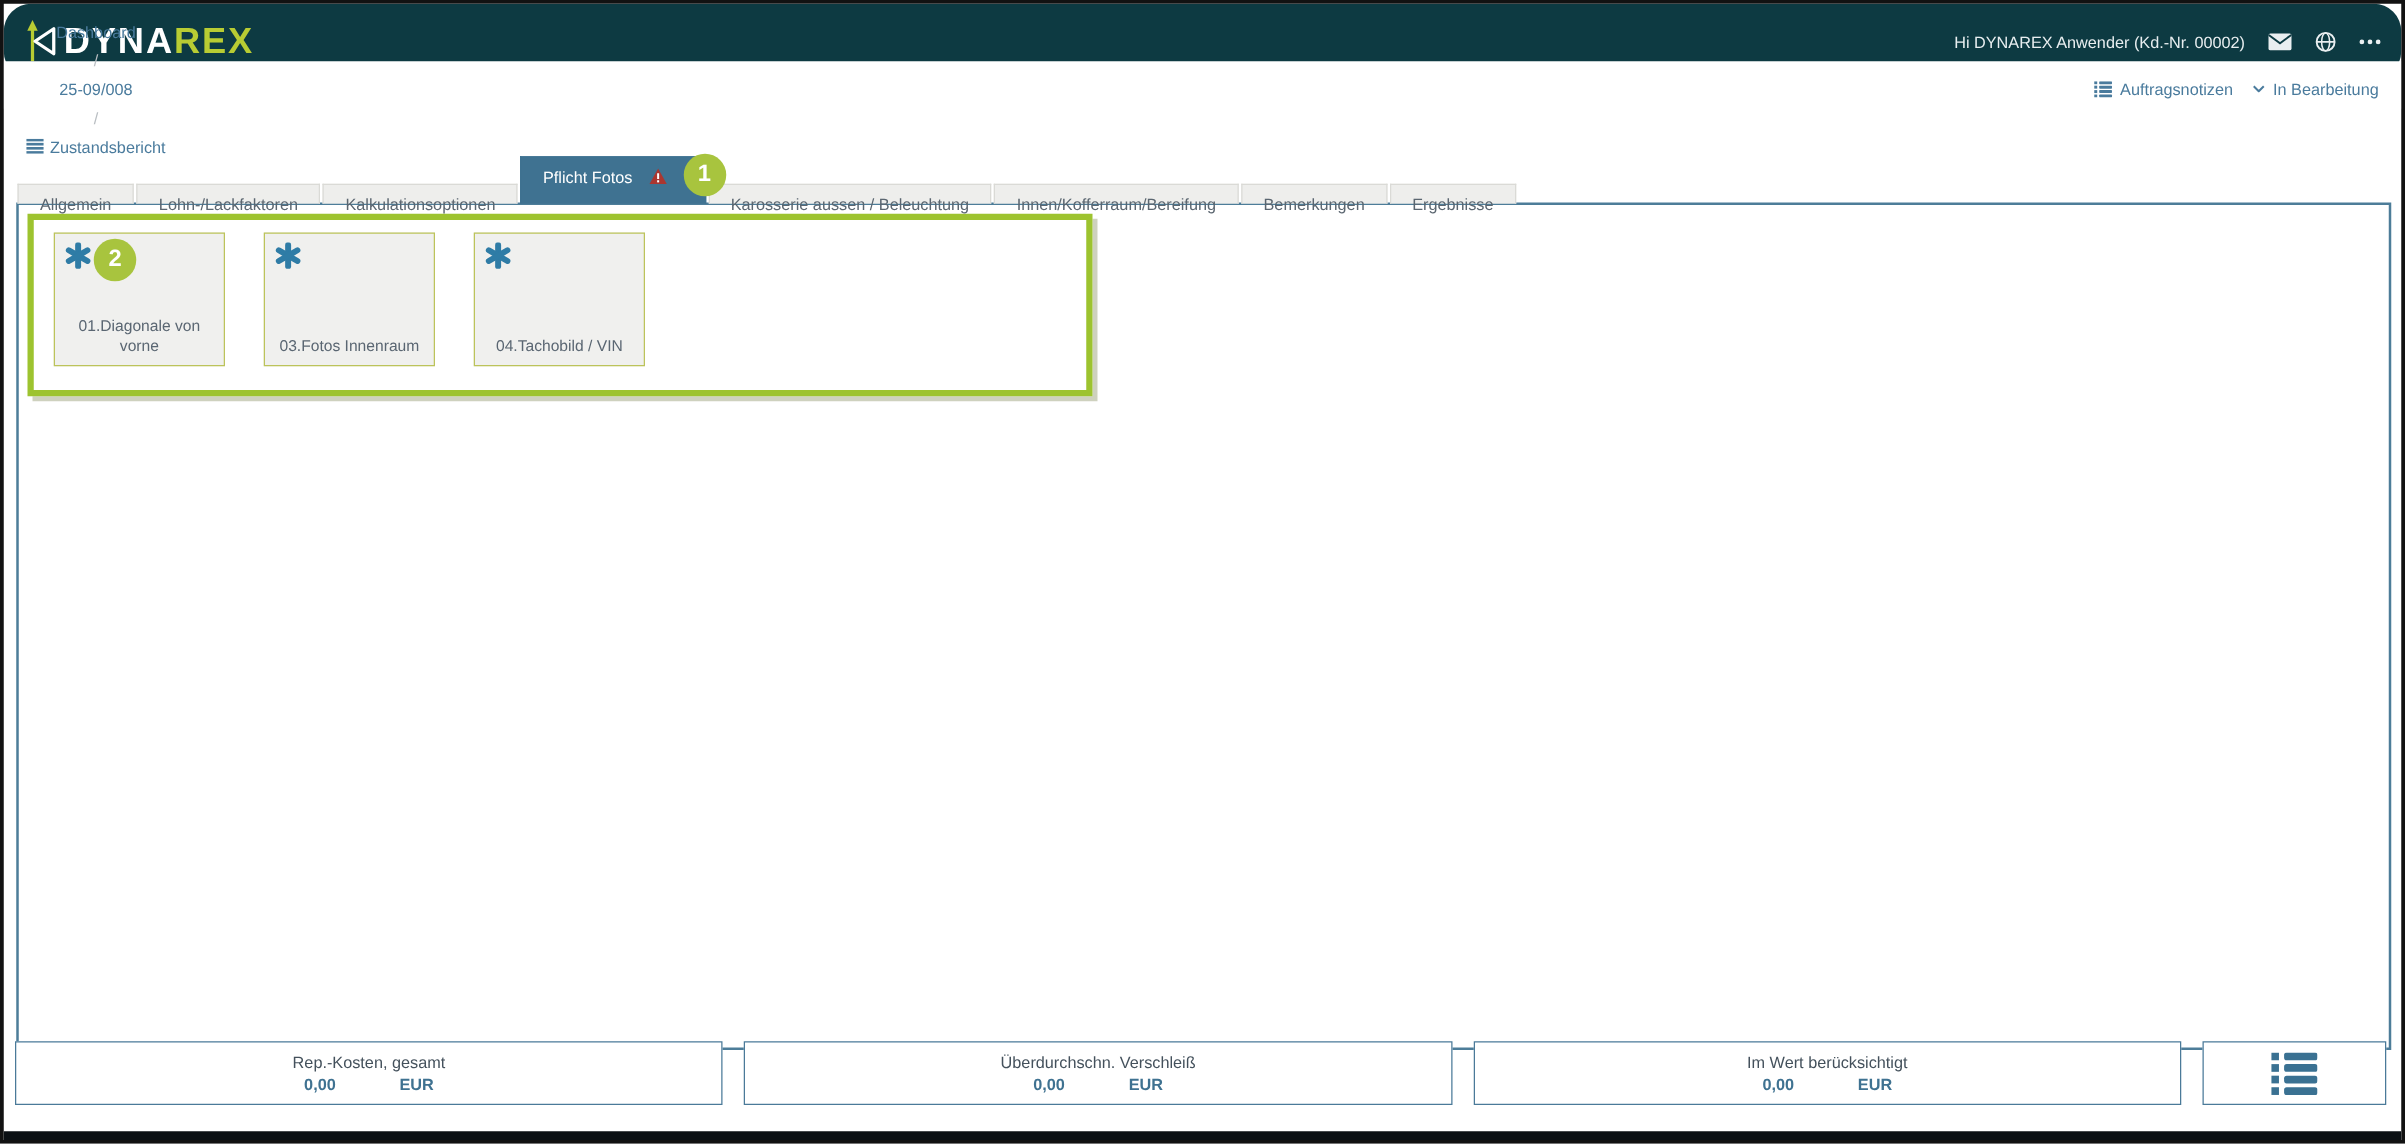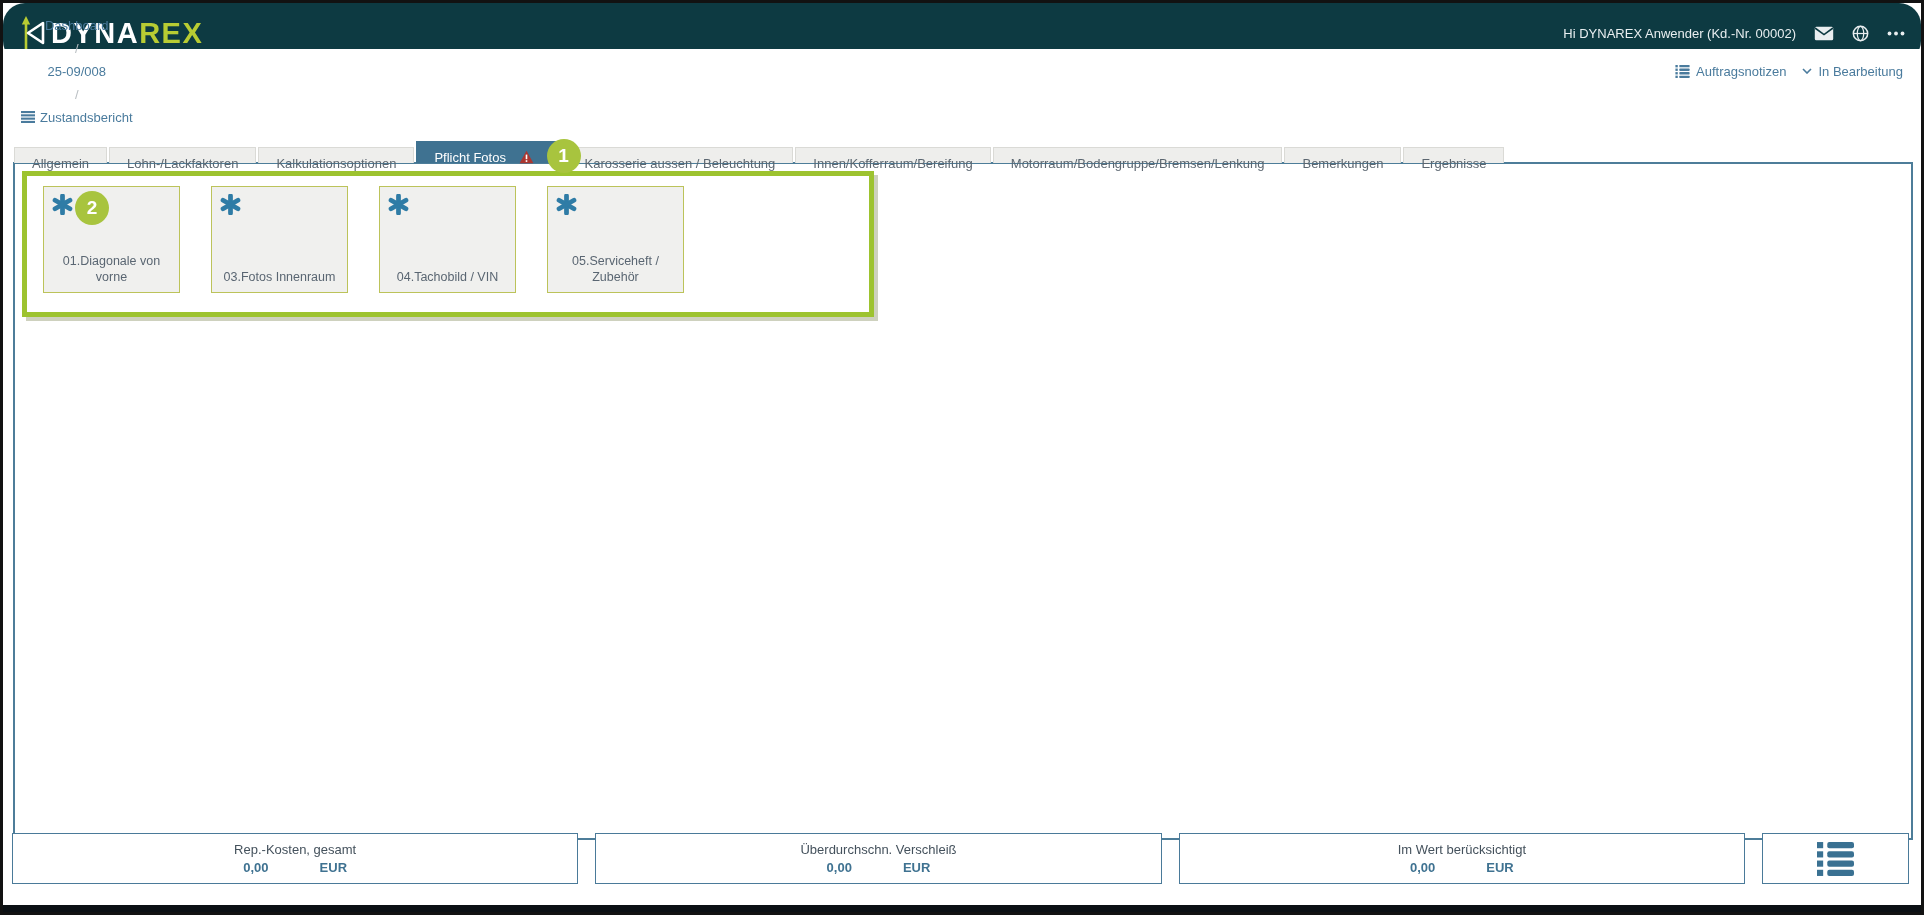--- a/index.html
+++ b/index.html
@@ -39,21 +39,21 @@
     display:flex; align-items:flex-end; z-index:3;
   }
   .tab {
     height:16px; line-height:31px; padding:0 17px; margin-right:2px;
     background:#eeeeec; border:1px solid #dadad6; border-bottom:none;
     font-size:13px; color:#5b6670; white-space:nowrap; cursor:pointer;
     position:relative; text-align:center;
   }
   .tab.active {
     background:#3f7291; border-color:#3f7291; color:#ffffff;
-    padding-right:30px; height:22px; line-height:32px;
+    padding-right:30px; height:38px; line-height:32px;
   }
   .tab .warn { margin-left:9px; position:relative; top:2px; }
   .tab .badge {
     position:absolute; top:-3px; right:-17px; width:34px; height:34px;
     background:#a8c43e; border-radius:50%; color:#fff; font-size:19px;
     font-weight:700; line-height:34px; text-align:center; z-index:4;
   }
   
   .panel {
     position:absolute; top:159px; left:10px; right:8px; bottom:72px;
@@ -190,21 +190,20 @@
         <svg width="15" height="14" viewBox="0 0 15 14">
           <path d="M7.5 0.8 L14.4 13.2 L0.6 13.2 Z" fill="#ab3630"></path>
           <rect x="6.7" y="4.6" width="1.6" height="4.6" fill="#ffffff"></rect>
           <rect x="6.7" y="10.2" width="1.6" height="1.7" fill="#ffffff"></rect>
         </svg>
       </span>
       <span class="badge">1</span>
     </div>
     <div class="tab"><span>Karosserie aussen / Beleuchtung</span></div>
     <div class="tab"><span>Innen/Kofferraum/Bereifung</span></div>
-    <div class="tab"><span>Motorraum/Bodengruppe/Bremsen/Lenkung</span></div>
     <div class="tab"><span>Bemerkungen</span></div>
     <div class="tab"><span>Ergebnisse</span></div>
   </div>
 
   <div class="panel">
     <div class="green-box">
 
       <div class="tile">
         <span class="ast">
           <svg width="21" height="21" viewBox="0 0 22 22">
@@ -239,32 +238,20 @@
             <g stroke="#2f7ca6" stroke-width="5" stroke-linecap="round">
               <line x1="11" y1="2" x2="11" y2="20"></line>
               <line x1="3.2" y1="6.5" x2="18.8" y2="15.5"></line>
               <line x1="3.2" y1="15.5" x2="18.8" y2="6.5"></line>
             </g>
           </svg>
         </span>
         <span class="cap">04.Tachobild / VIN</span>
       </div>
 
-      <div class="tile">
-        <span class="ast">
-          <svg width="21" height="21" viewBox="0 0 22 22">
-            <g stroke="#2f7ca6" stroke-width="5" stroke-linecap="round">
-              <line x1="11" y1="2" x2="11" y2="20"></line>
-              <line x1="3.2" y1="6.5" x2="18.8" y2="15.5"></line>
-              <line x1="3.2" y1="15.5" x2="18.8" y2="6.5"></line>
-            </g>
-          </svg>
-        </span>
-        <span class="cap">05.Serviceheft / Zubehör</span>
-      </div>
 
     </div>
   </div>
 
   <div class="summary">
     <div class="sumbox">
       <span class="lbl">Rep.-Kosten, gesamt</span>
       <span class="val"><span>0,00</span><span class="cur">EUR</span></span>
     </div>
     <div class="sumbox">

